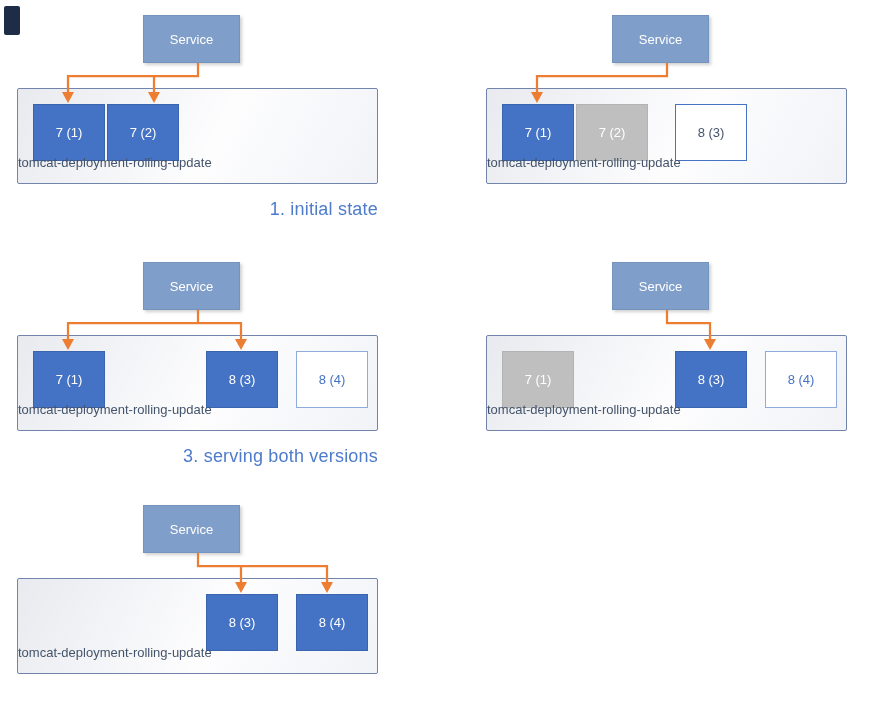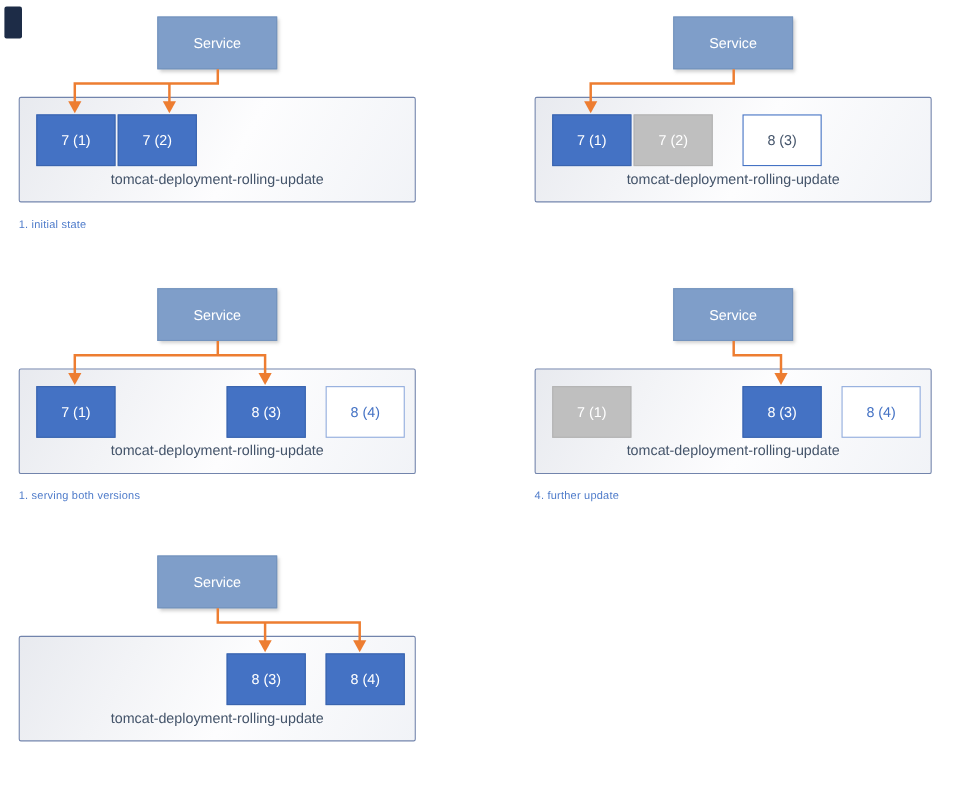--- a/index.html
+++ b/index.html
@@ -7,50 +7,50 @@
   body {
     position:relative; overflow:hidden; background:#ffffff;
     font-family:"Liberation Sans", sans-serif;
   }
   .corner-mark{
     position:absolute; left:4px; top:6px; width:16px; height:29px;
     background:var(--corner_mark); border-radius:2px;
   }
   .panel { position:absolute; width:361px; height:200px; }
   .service{
-    position:absolute; left:126px; top:0; width:109px; height:48px;
+    position:absolute; left:126px; top:0; width:97px; height:48px;
     background:var(--service_fill); border:1px solid var(--service_border);
     box-shadow:2px 2px 3px rgba(120,120,120,.35);
     display:flex; align-items:center; justify-content:center;
     color:var(--service_text); font-size:13px;
   }
   .arrows{ position:absolute; left:0; top:0; z-index:2; pointer-events:none; }
   .arrows path{ stroke:var(--arrow); stroke-width:2.25; fill:none; }
   .arrows polygon{ fill:var(--arrow); }
   .deployment{
     position:absolute; left:0; top:73px; width:361px; height:96px;
     border:1.4px solid var(--container_border); border-radius:2px;
     background:linear-gradient(118deg, var(--container_fill_start) 0%, var(--container_fill_end) 55%, #F1F3F7 100%);
   }
   .pod{
-    position:absolute; top:15px; width:72px; height:47px;
+    position:absolute; top:15px; width:72px; height:57px;
     display:flex; align-items:center; justify-content:center; font-size:13px;
   }
   .slot-0{left:15px} .slot-1{left:89px} .slot-2{left:188px} .slot-3{left:278px}
   .pod--blue { background:var(--pod_blue); border:1px solid var(--pod_blue_border); color:var(--pod_text_light); }
   .pod--gray { background:var(--pod_gray); border:1px solid var(--pod_gray_border); color:var(--pod_text_light); }
   .pod--outline-dark { background:#ffffff; border:1.4px solid var(--outline_dark_border); color:var(--outline_dark_text); }
   .pod--outline-light{ background:#ffffff; border:1.4px solid var(--outline_light_border); color:var(--outline_light_text); }
   .deployment-label{
-    position:absolute; left:0; right:0; top:66px; text-align:center;
+    position:absolute; left:0; right:0; top:66px; 
     font-size:13px; color:var(--deployment_text);
   }
   .caption{
-    position:absolute; left:0; right:0; top:184px; text-align:left;
-    font-size:10px; color:var(--caption_text); letter-spacing:.2px;
+    position:absolute; left:0; right:0; top:184px; text-align:right;
+    font-size:18px; color:var(--caption_text); letter-spacing:.2px;
   }
 </style>
 </head>
 <body>
 
 <div class="corner-mark"></div>
 
 <section class="panel" style="left:17px;top:15px">
   <div class="service">
     <span>Service</span>
@@ -110,21 +110,21 @@
       <span>7 (1)</span>
     </div>
     <div class="pod slot-2 pod--blue">
       <span>8 (3)</span>
     </div>
     <div class="pod slot-3 pod--outline-light">
       <span>8 (4)</span>
     </div>
     <div class="deployment-label">tomcat-deployment-rolling-update</div>
   </div>
-  <div class="caption">1. serving both versions</div>
+  <div class="caption">3. serving both versions</div>
 </section>
 
 <section class="panel" style="left:486px;top:262px">
   <div class="service">
     <span>Service</span>
   </div>
   <svg class="arrows" width="361" height="92">
     <path d="M181 48 V61 H224 V78"></path>
     <polygon points="218,77 230,77 224,88"></polygon>
   </svg>
@@ -133,21 +133,20 @@
       <span>7 (1)</span>
     </div>
     <div class="pod slot-2 pod--blue">
       <span>8 (3)</span>
     </div>
     <div class="pod slot-3 pod--outline-light">
       <span>8 (4)</span>
     </div>
     <div class="deployment-label">tomcat-deployment-rolling-update</div>
   </div>
-  <div class="caption">4. further update</div>
 </section>
 
 <section class="panel" style="left:17px;top:505px">
   <div class="service">
     <span>Service</span>
   </div>
   <svg class="arrows" width="361" height="92">
     <path d="M181 48 V61 H310 V78"></path>
     <path d="M224 61 V78"></path>
     <polygon points="218,77 230,77 224,88"></polygon>

